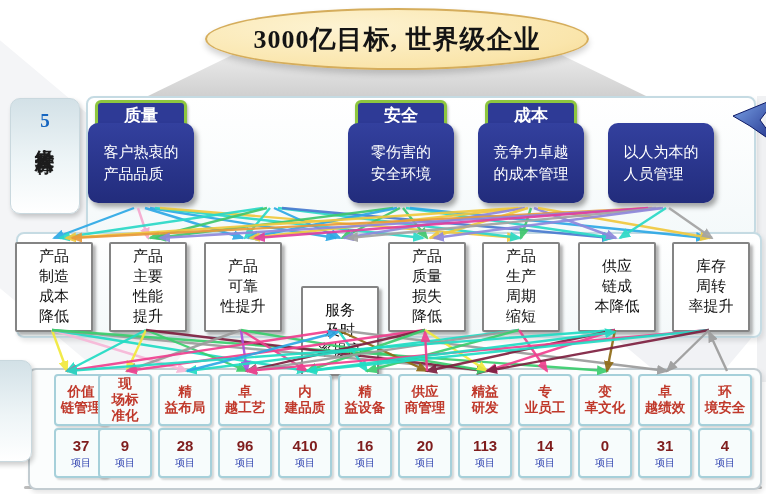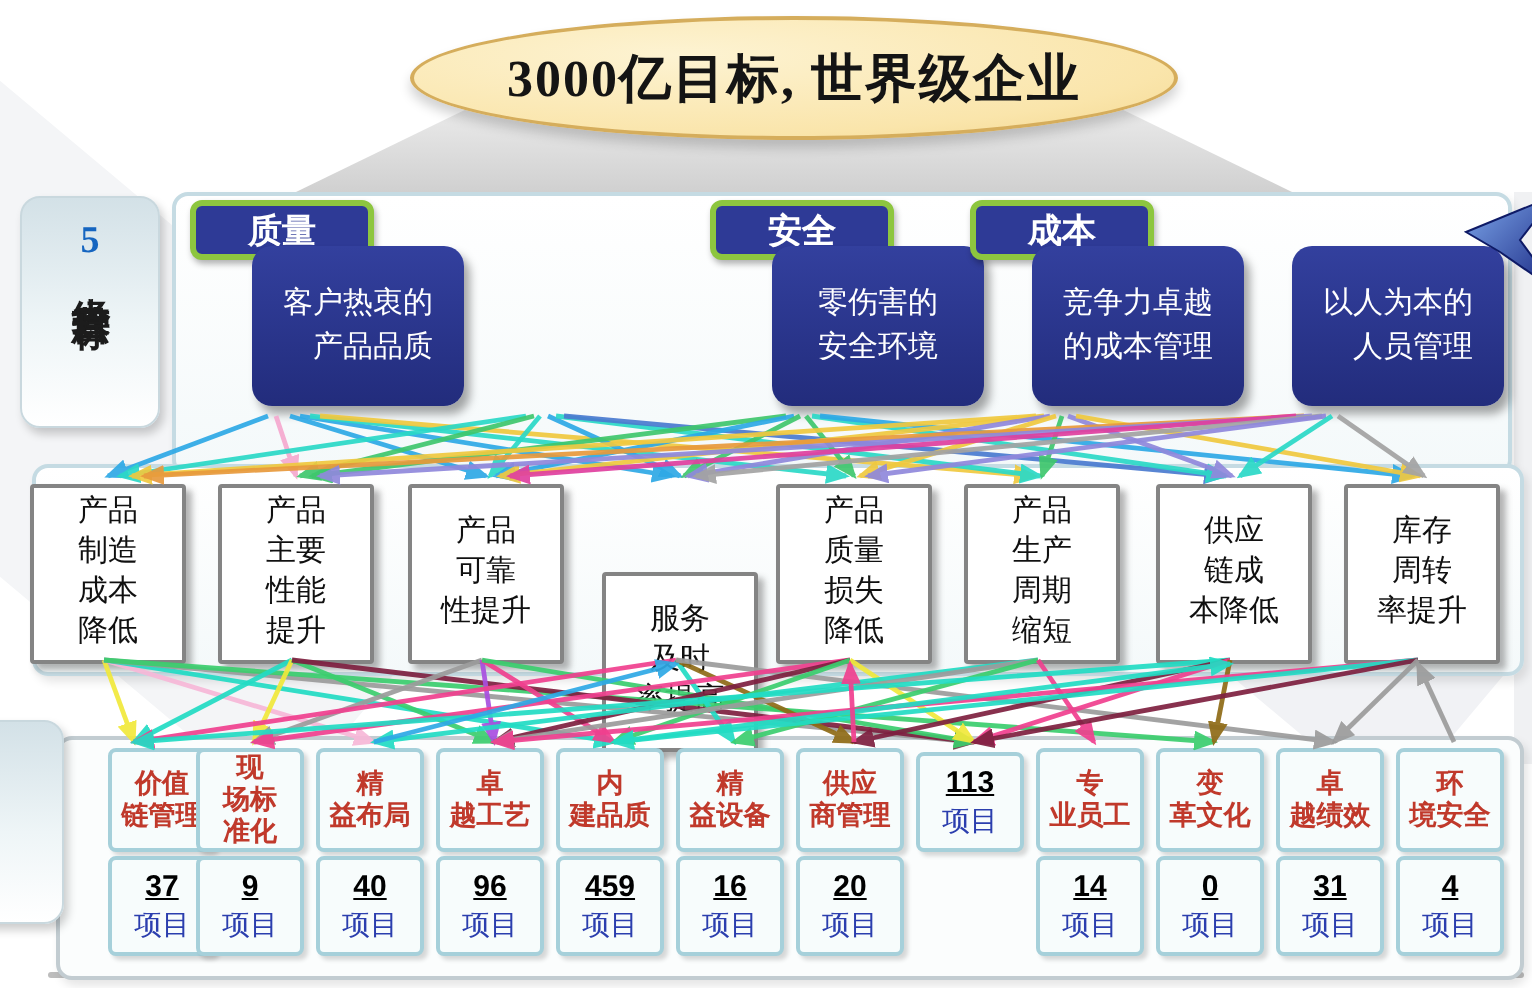--- a/index.html
+++ b/index.html
@@ -41,37 +41,37 @@
     font-size:19px;font-weight:700;color:#1c1c1c;letter-spacing:2px;}
   .vtext .accent{color:#1565c0;}
   
   .obj{position:absolute;top:98px;width:106px;height:110px;z-index:3;}
   .obj .hd{position:absolute;left:7px;top:2px;width:86px;height:24px;
     background:#2e3a96;border:3px solid #8dc63f;border-radius:6px;
     color:#fff;font-size:17px;font-weight:700;display:flex;align-items:center;justify-content:center;
     box-shadow:1px 2px 3px rgba(0,0,0,.3);}
   .obj .bd{position:absolute;left:0;top:25px;width:106px;height:80px;
     background:linear-gradient(180deg,#33409e 0%,#222c7c 100%);border-radius:10px;
-    color:#fff;font-size:15px;line-height:1.5;white-space:pre-line;text-align:right;
+    color:#fff;font-size:15px;line-height:1.5;white-space:pre-line;text-align:left;
     display:flex;align-items:center;justify-content:center;
-    box-shadow:3px 4px 5px rgba(0,0,0,.35);margin-left:38px;}
+    box-shadow:3px 4px 5px rgba(0,0,0,.35);}
   
   .mid{position:absolute;top:242px;width:74px;height:86px;z-index:3;
     background:#ffffff;border:2px solid #848484;border-radius:2px;
     box-shadow:3px 3px 3px rgba(90,90,90,.45);
     font-size:15px;line-height:1.32;color:#101010;white-space:pre-line;text-align:center;
     display:flex;align-items:center;justify-content:center;}
   
   .prg{position:absolute;top:374px;width:54px;z-index:3;}
   .prg .lab,.prg .cnt{box-sizing:border-box;width:54px;background:#f7fcfc;border:2px solid #a6d0da;border-radius:4px;
     box-shadow:2px 2px 2px rgba(0,0,0,.15);display:flex;flex-direction:column;align-items:center;justify-content:center;}
   .prg .lab{height:52px;color:#c0392b;font-size:13.5px;font-weight:700;line-height:1.18;white-space:pre-line;text-align:center;}
   .prg .cnt{margin-top:2px;height:50px;}
-  .prg .num{font-family:"Liberation Sans","DejaVu Sans",sans-serif;font-weight:700;font-size:15px;color:#000000;text-decoration:underline;}
-  .prg .unit{font-size:14px;color:#2b3eae;margin-top:2px;}
+  .prg .num{font-family:"Liberation Sans","DejaVu Sans",sans-serif;font-weight:700;font-size:15px;color:#7f1d1d;}
+  .prg .unit{font-size:10px;color:#2b3eae;margin-top:2px;}
   
   #arrows{position:absolute;left:0;top:0;width:766px;height:494px;z-index:4;pointer-events:none;}
   
   .blue-arrow{position:absolute;left:730px;top:96px;width:50px;height:52px;z-index:3;}
 </style>
 </head>
 <body>
 
 <div class="stage">
   <div class="bg-stripe bg1"></div>
@@ -174,39 +174,39 @@
     <div class="cnt">
       <span class="num">9</span>
       <span class="unit">项目</span>
     </div>
   </div>
 
   <div class="prg" style="left: 158px;">
     <div class="lab">精
 益布局</div>
     <div class="cnt">
-      <span class="num">40</span>
+      <span class="num">28</span>
       <span class="unit">项目</span>
     </div>
   </div>
 
   <div class="prg" style="left: 218px;">
     <div class="lab">卓
 越工艺</div>
     <div class="cnt">
       <span class="num">96</span>
       <span class="unit">项目</span>
     </div>
   </div>
 
   <div class="prg" style="left: 278px;">
     <div class="lab">内
 建品质</div>
     <div class="cnt">
-      <span class="num">459</span>
+      <span class="num">410</span>
       <span class="unit">项目</span>
     </div>
   </div>
 
   <div class="prg" style="left: 338px;">
     <div class="lab">精
 益设备</div>
     <div class="cnt">
       <span class="num">16</span>
       <span class="unit">项目</span>
@@ -216,20 +216,22 @@
   <div class="prg" style="left: 398px;">
     <div class="lab">供应
 商管理</div>
     <div class="cnt">
       <span class="num">20</span>
       <span class="unit">项目</span>
     </div>
   </div>
 
   <div class="prg" style="left: 458px;">
+    <div class="lab">精益
+研发</div>
     <div class="cnt">
       <span class="num">113</span>
       <span class="unit">项目</span>
     </div>
   </div>
 
   <div class="prg" style="left: 518px;">
     <div class="lab">专
 业员工</div>
     <div class="cnt">

